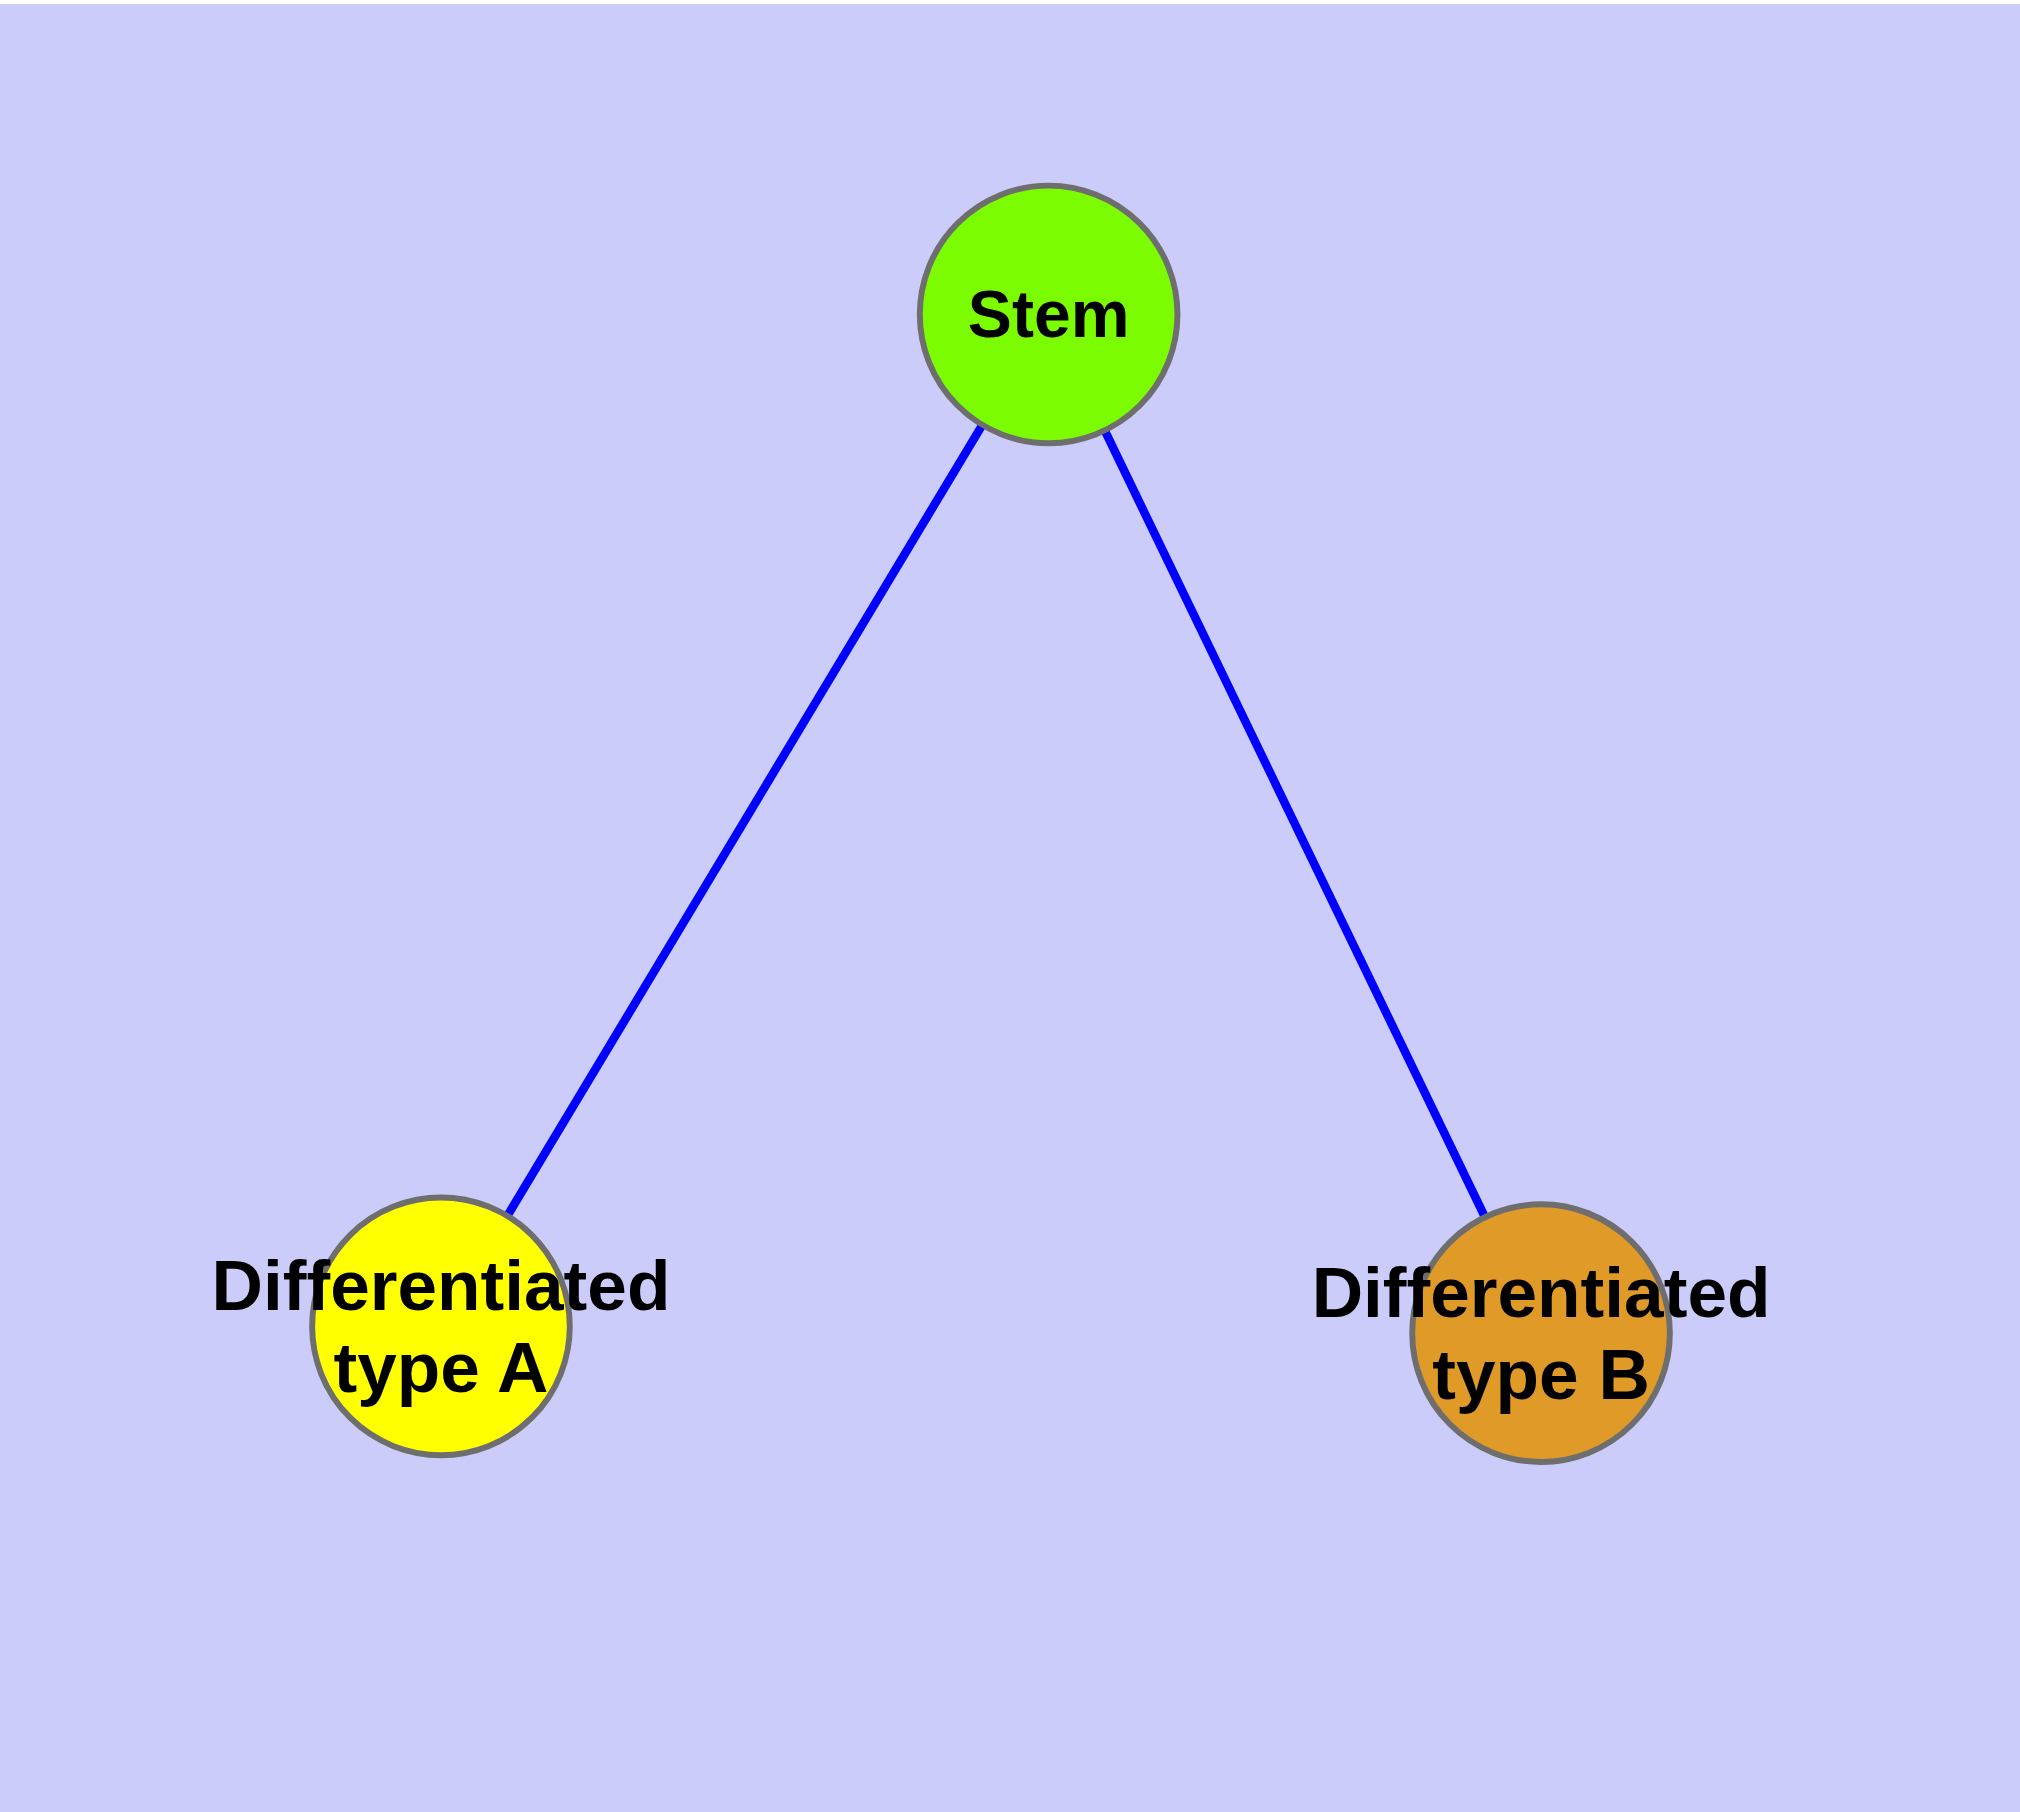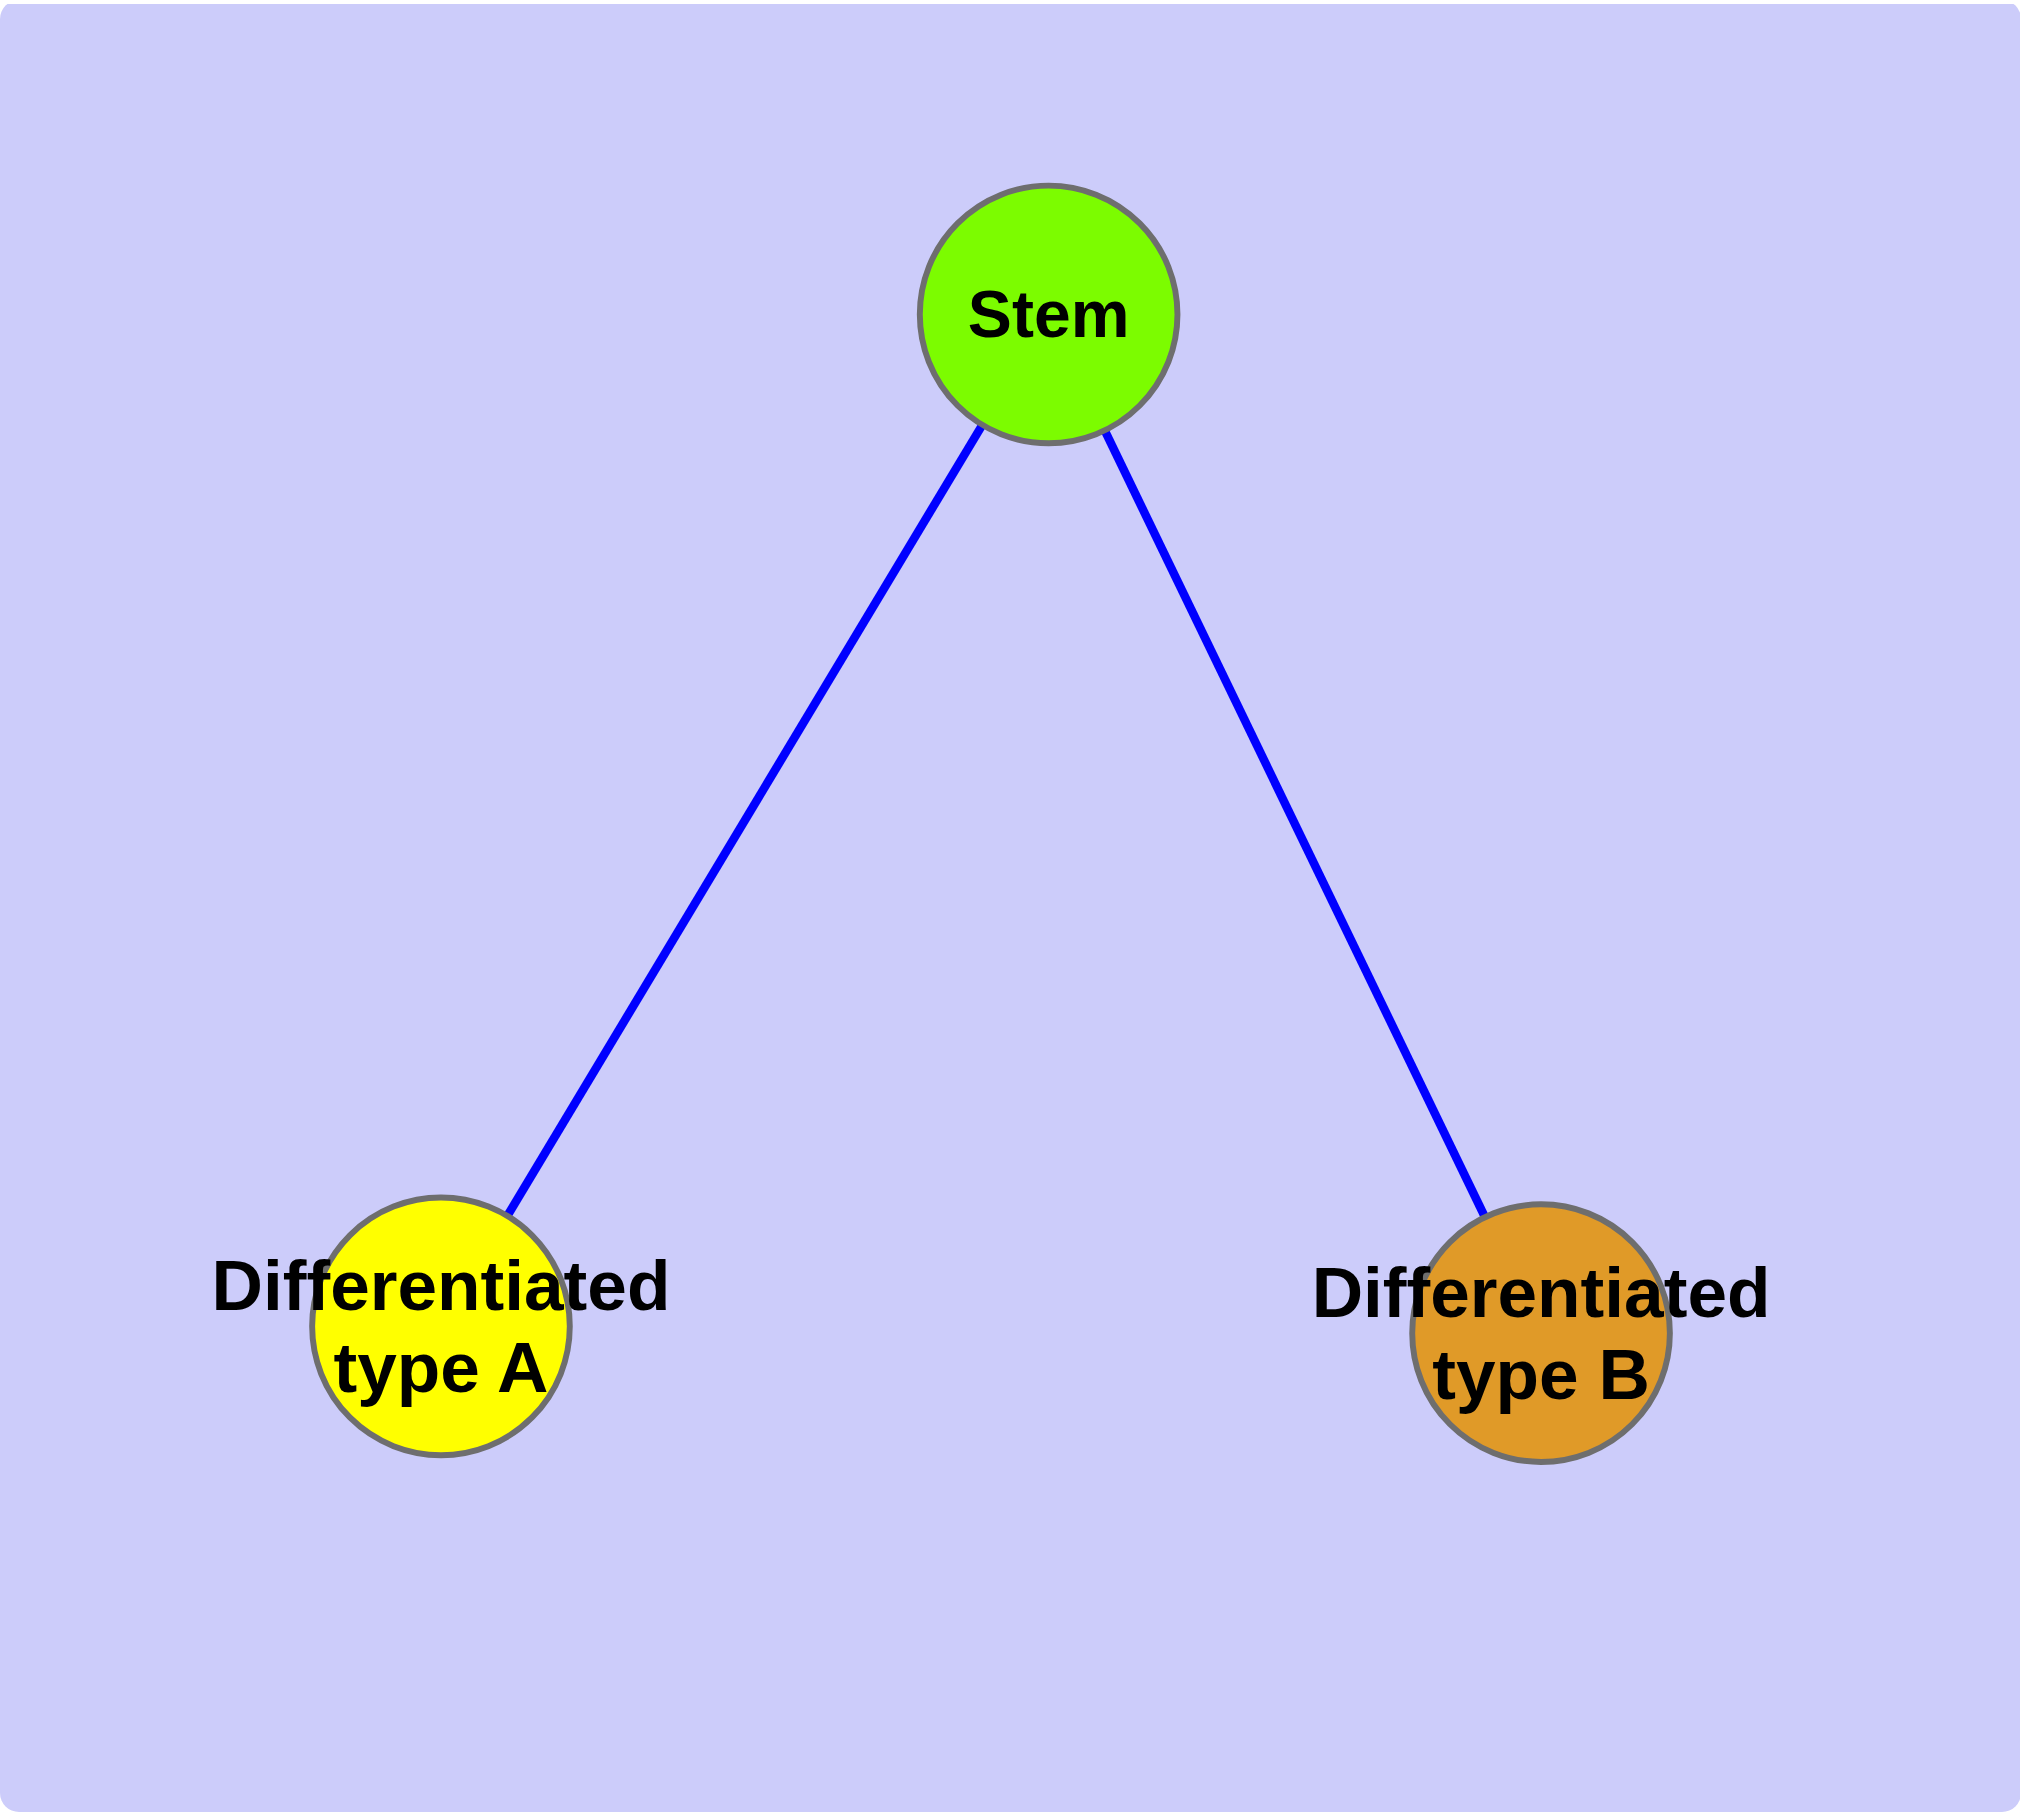--- a/index.html
+++ b/index.html
@@ -49,21 +49,21 @@
   .node-label-single {
     font-size: 78px;
   }
   .node-label-multi {
     font-size: 84px;
   }
 </style>
 </head>
 <body>
 
-<div id="canvas" style="width: 2021px; height: 1812px; background: rgb(255, 255, 255); border-radius: 19px;">
+<div id="canvas" style="width: 2021px; height: 1812px; background: rgb(255, 255, 255);">
   <div id="plot-area" style="background: rgb(204, 204, 250);"></div>
 
   <svg id="graph-svg" viewBox="0 0 2384 2138" xmlns="http://www.w3.org/2000/svg">
 
     <g>
       <line class="edge-line" x1="1157.7188766908193" y1="503.02463212156465" x2="599.2811233091808" y2="1432.9753678784355" stroke="#0000ff" stroke-width="10"></line>
       <line class="edge-line" x1="1304.0190906062837" y1="509.6522322009521" x2="1750.9809093937163" y2="1434.347767799048" stroke="#0000ff" stroke-width="10"></line>
     </g>
 
     <g>

